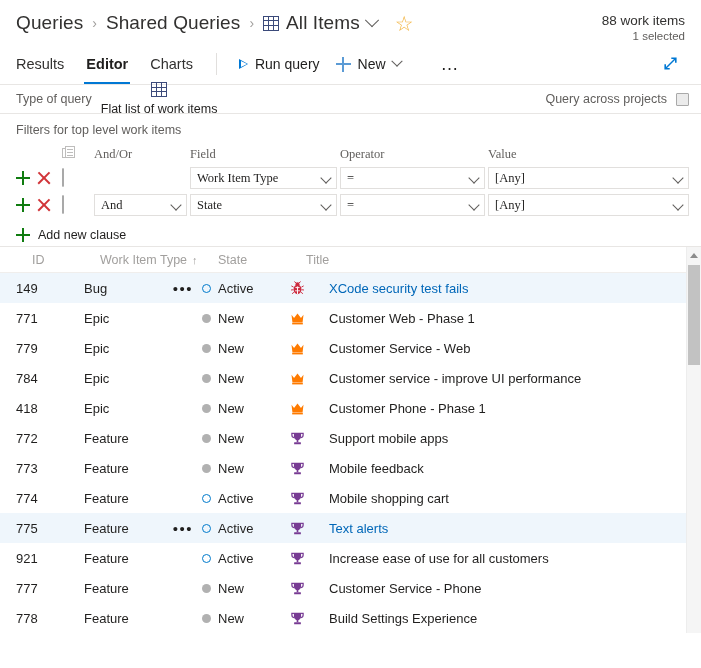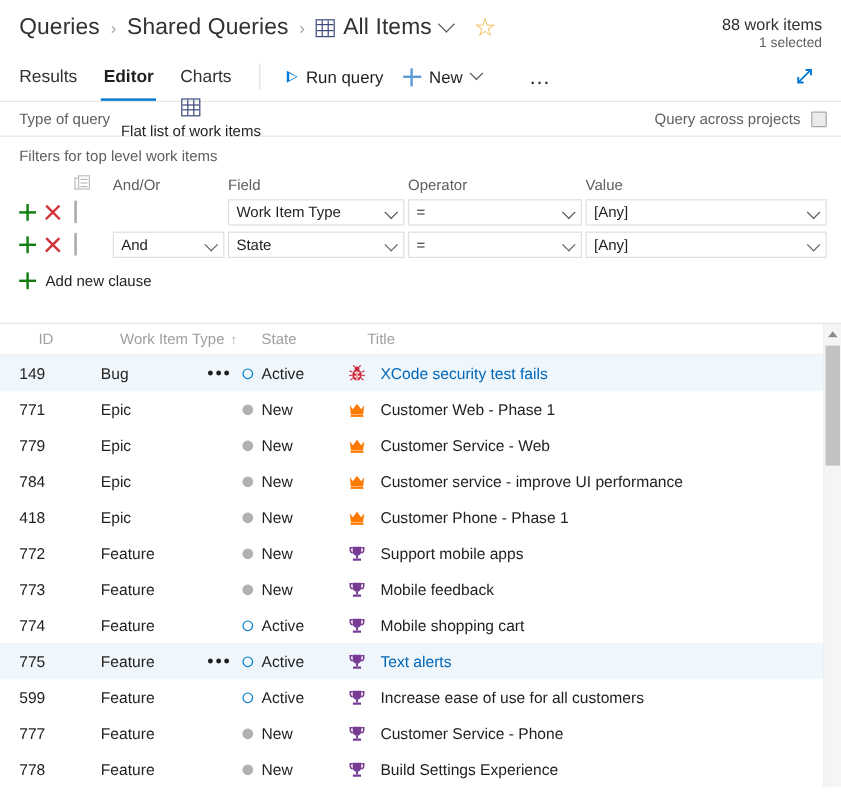--- a/index.html
+++ b/index.html
@@ -230,21 +230,21 @@
   
   .filters {
     padding: 9px 12px 0 16px;
     box-sizing: border-box;
   }
   .filters-title {
     font-size: 12.5px;
     color: #605e5c;
     margin-bottom: 9px;
   }
-  .ftable { width: 100%; border-collapse: collapse; }
+  .ftable { width: 100%; border-collapse: collapse; font-family: Liberation Serif, serif; }
   .ftable th {
     font-weight: normal;
     font-size: 12.5px;
     color: #605e5c;
     text-align: left;
     padding: 0 0 5px 0;
   }
   .ftable td { padding: 0 0 5px 0; vertical-align: middle; }
   .col-act   { width: 46px; }
   .col-chk   { width: 32px; }
@@ -337,21 +337,21 @@
   .sel.empty { border-color: transparent; background: transparent; cursor: default; }
   .mrg-r { margin-right: 3px; }
 
   .addclause {
     display: flex;
     align-items: center;
     gap: 8px;
     font-size: 12.5px;
     color: #201f1e;
     margin-top: 7px;
-    margin-bottom: 28px;
+    margin-bottom: 4px;
     cursor: pointer;
     width: fit-content;
   }
 
   
   .gridwrap {
     position: relative;
     border-top: 1px solid #e8e6e4;
     margin-top: 3px;
   }
@@ -395,21 +395,21 @@
     color: #201f1e;
     line-height: 1;
     margin-right: 9px;
     cursor: pointer;
   }
   .dots.hidden { visibility: hidden; }
   .statecell { display: flex; align-items: center; gap: 7px; }
   .st-dot { width: 9px; height: 9px; border-radius: 50%; flex: none; box-sizing: border-box; }
   .st-active { border: 1.5px solid #007acc; background: transparent; }
   .st-new { background: #b1b1b1; }
-  .titlecell { display: flex; align-items: center; gap: 12px; }
+  .titlecell { display: flex; align-items: center; gap: 24px; }
   .titlecell .tx { white-space: nowrap; }
   .tx.link { color: #0067b8; cursor: pointer; }
 
   
   .wi-icon { width: 15px; height: 15px; flex: none; position: relative; }
 
   
   .vscroll {
     position: absolute;
     top: 0;
@@ -837,21 +837,21 @@
                 <path d="M4.2 2.6 H2.0 v1.7 c0 1.7 1.1 2.6 2.3 2.8" fill="none" stroke="#773b93" stroke-width="1.3"></path>
                 <path d="M11.8 2.6 H14.0 v1.7 c0 1.7 -1.1 2.6 -2.3 2.8" fill="none" stroke="#773b93" stroke-width="1.3"></path>
                 <rect x="7.1" y="9.4" width="1.8" height="2.6" fill="#773b93"></rect>
                 <rect x="4.4" y="12.1" width="7.2" height="2.1" rx=".3" fill="#773b93"></rect>
               </svg>
               <span class="tx link">Text alerts</span>
             </span>
           </div>
         </div>
         <div class="row">
-          <div class="c-id">599</div>
+          <div class="c-id">921</div>
           <div class="c-type">
             <span class="tname">Feature</span>
             <span class="dots hidden">•••</span>
           </div>
           <div class="c-state">
             <span class="statecell">
               <span class="st-dot st-active"></span>
               <span>Active</span>
             </span>
           </div>

